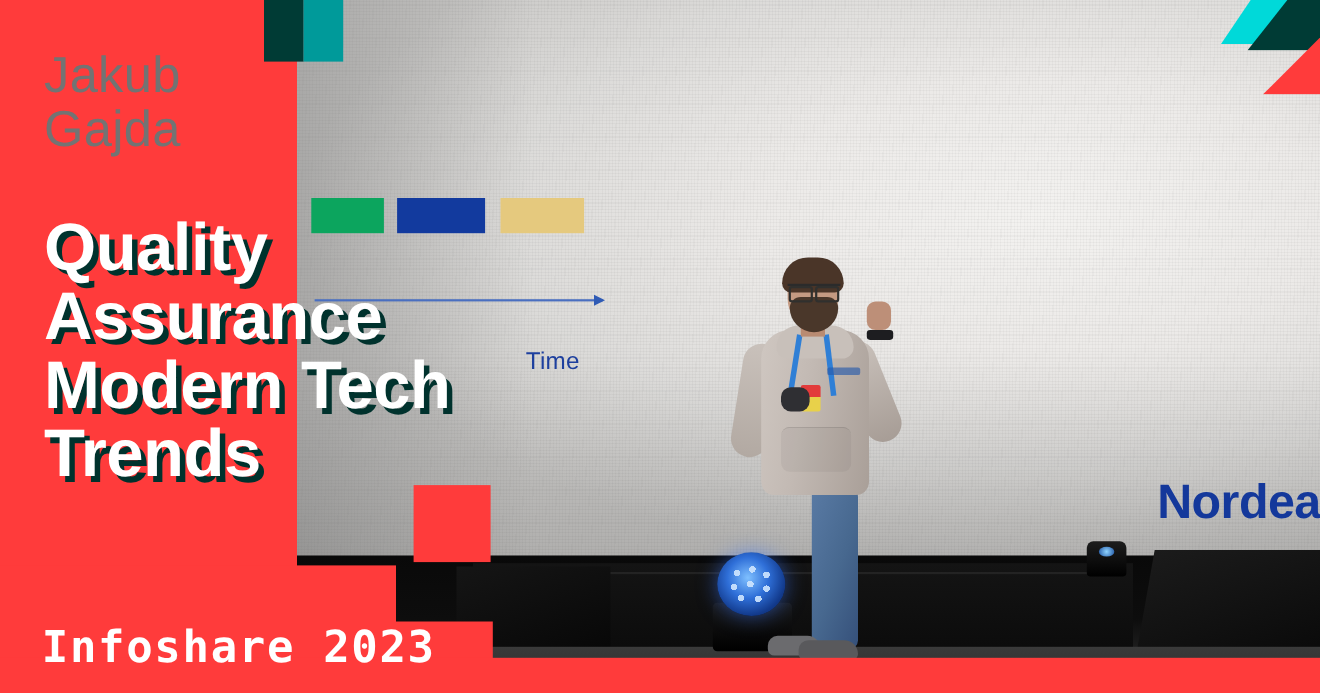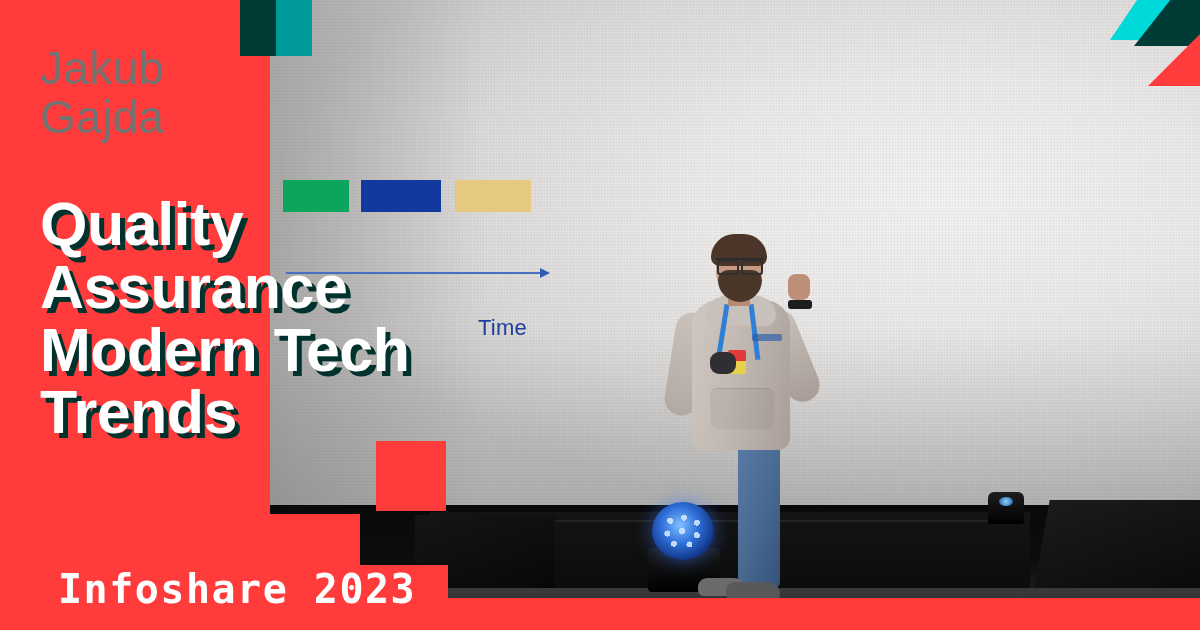--- a/index.html
+++ b/index.html
@@ -425,39 +425,39 @@
   }
   .event-name {
     position: absolute;
     left: 38px; top: 566px;
     color: #fff;
     font-size: 40px;
     font-weight: 700;
     letter-spacing: 1.5px;
     font-family: "DejaVu Sans Mono", monospace;
     white-space: nowrap;
-    margin-left: 20px;
   }
 </style>
 </head>
 <body>
 
 <div class="stage" style="--red: #FF3B3B; --teal: #009A9A; --tealdark: #003B35; --cyan: #00D9D9;">
 
   <div class="photo">
     <div class="wall-left"></div>
     <div class="screen"></div>
     <div class="screen-shade-left"></div>
     <div class="screen-shade-bottom"></div>
 
     <div class="slide-bar bar-green" style="background: rgb(12, 165, 94);"></div>
     <div class="slide-bar bar-blue" style="background: rgb(18, 58, 158);"></div>
     <div class="slide-bar bar-gold" style="background: rgb(229, 201, 126);"></div>
     <div class="time-arrow"></div>
     <div class="time-label" style="color: rgb(29, 63, 158);">Time</div>
+    <div class="nordea-logo" style="color: rgb(20, 56, 155);">Nordea</div>
 
     <div class="floor-black"></div>
     <div class="riser"></div>
     <div class="riser-edge"></div>
     <div class="speaker-box-l"></div>
     <div class="speaker-box-r"></div>
     <div class="floor-front"></div>
 
     <div class="led-base"></div>
     <div class="led"></div>

